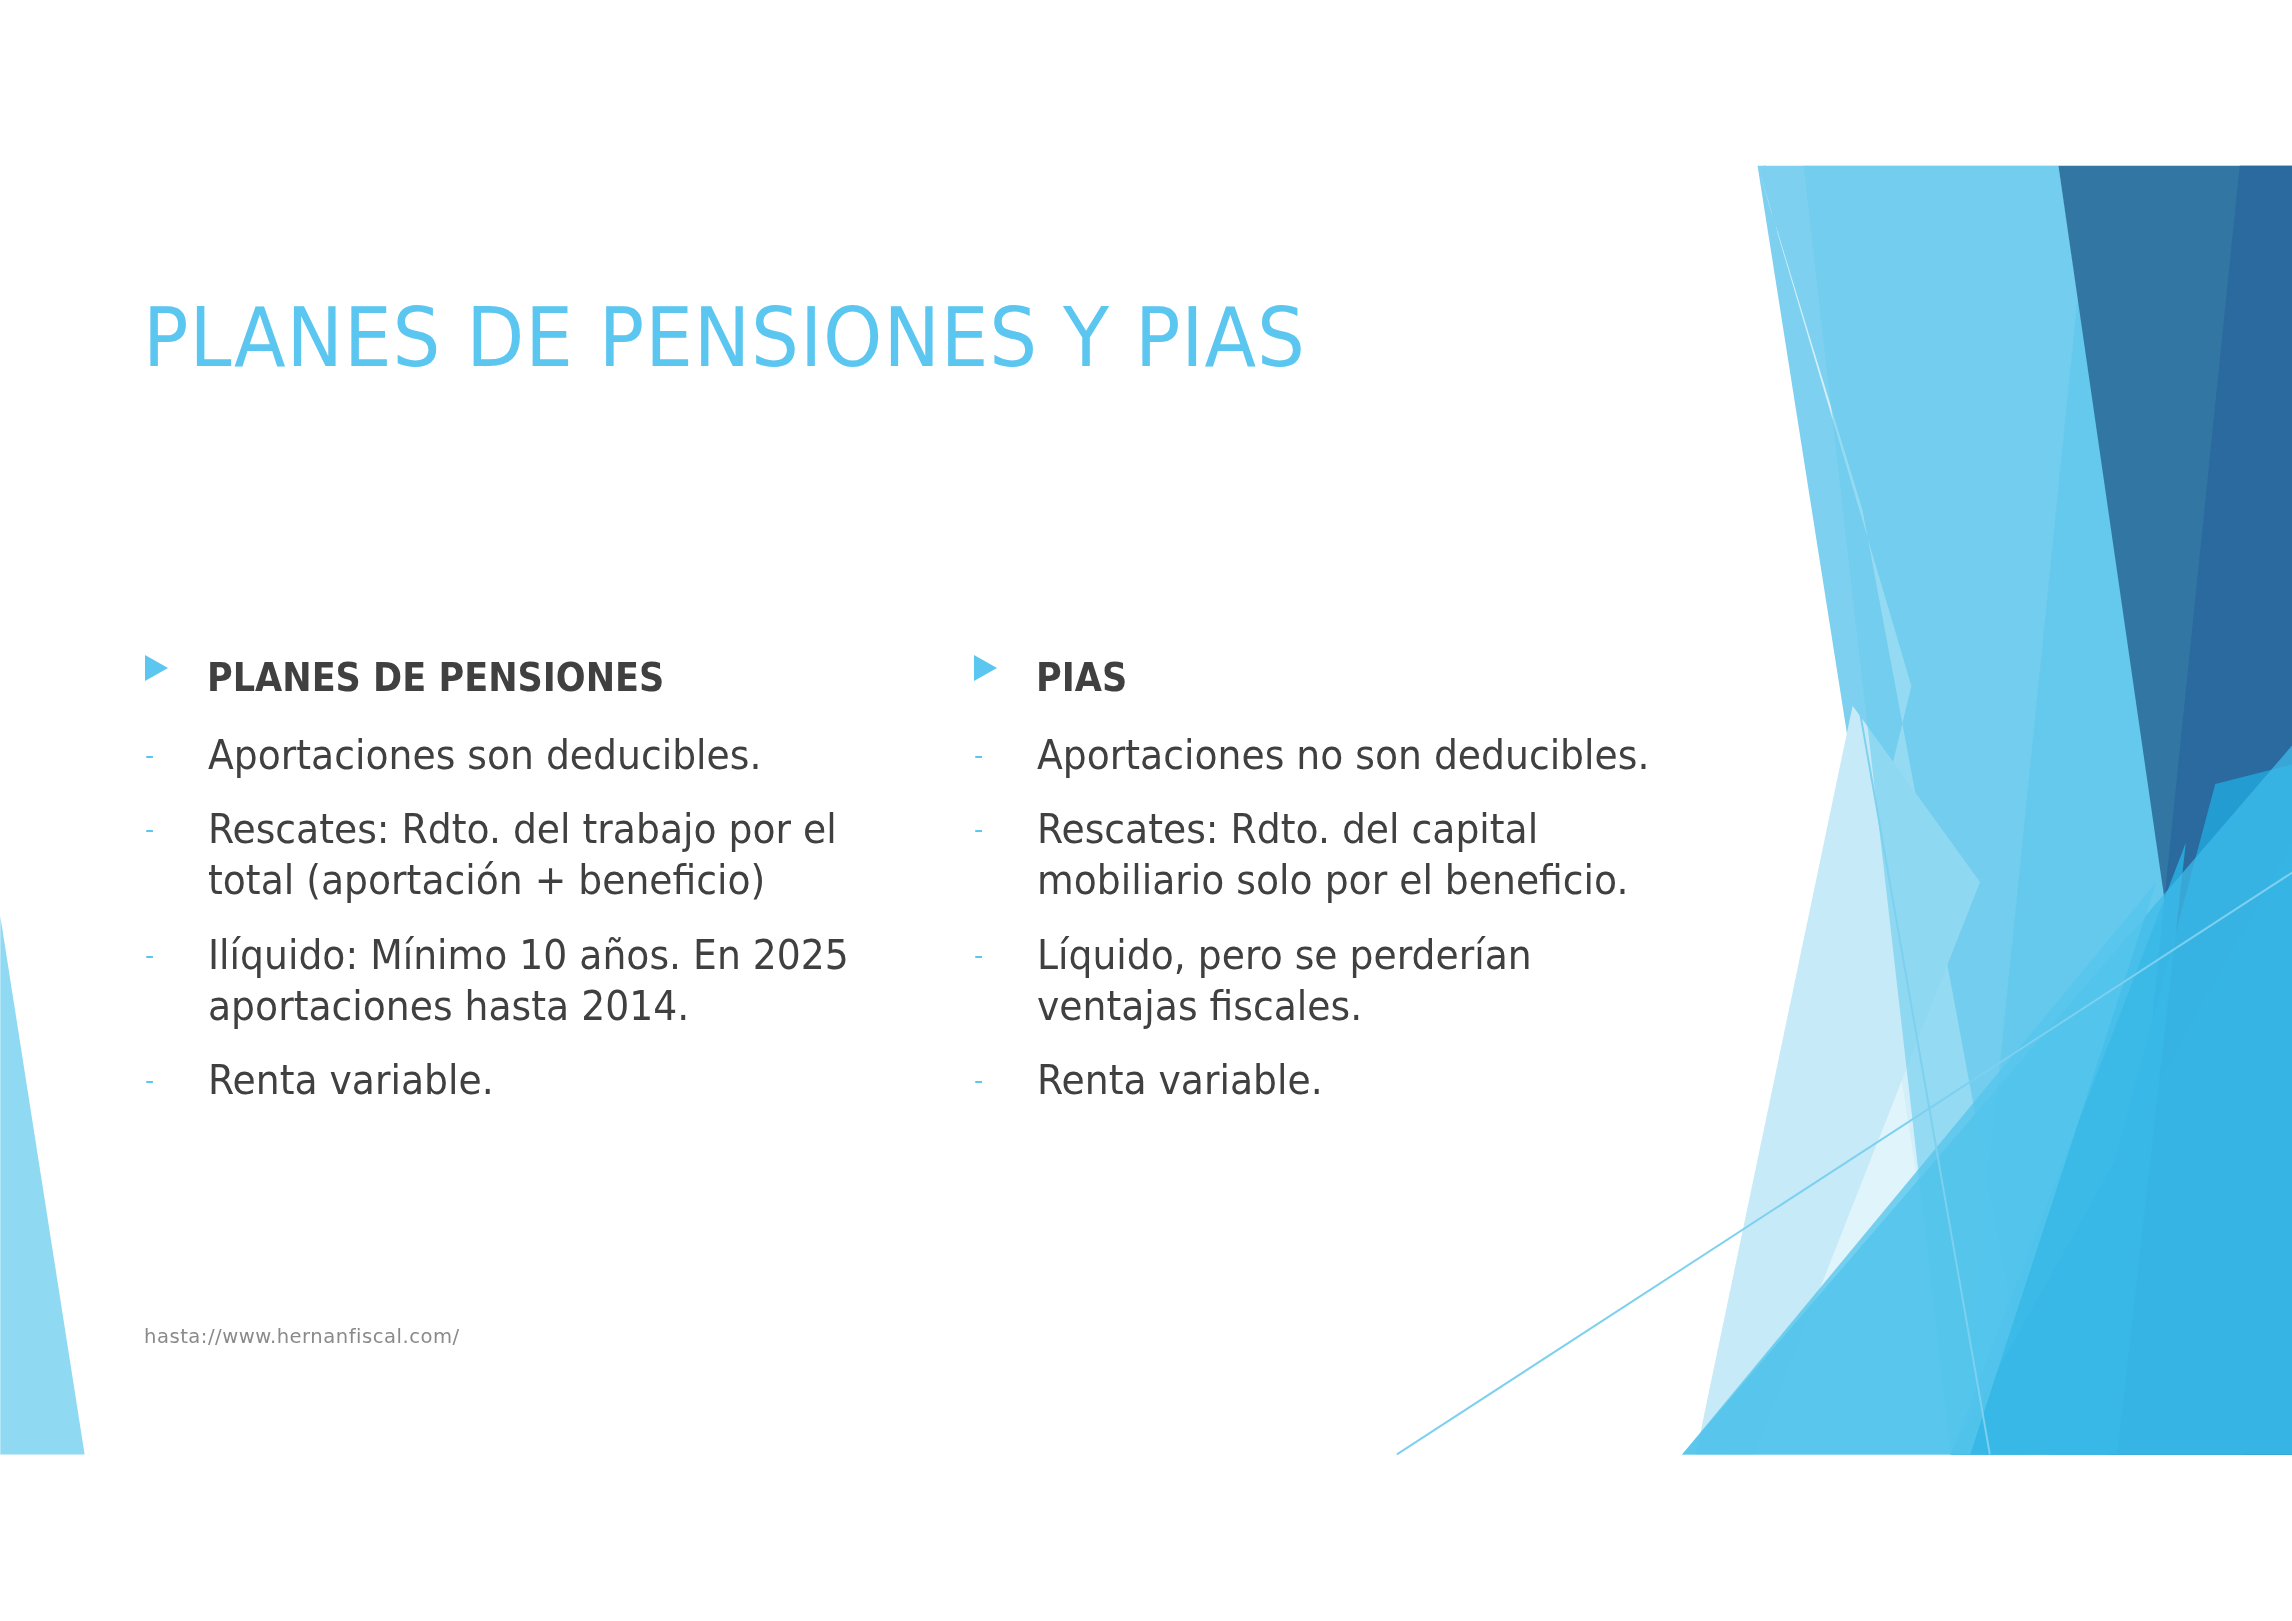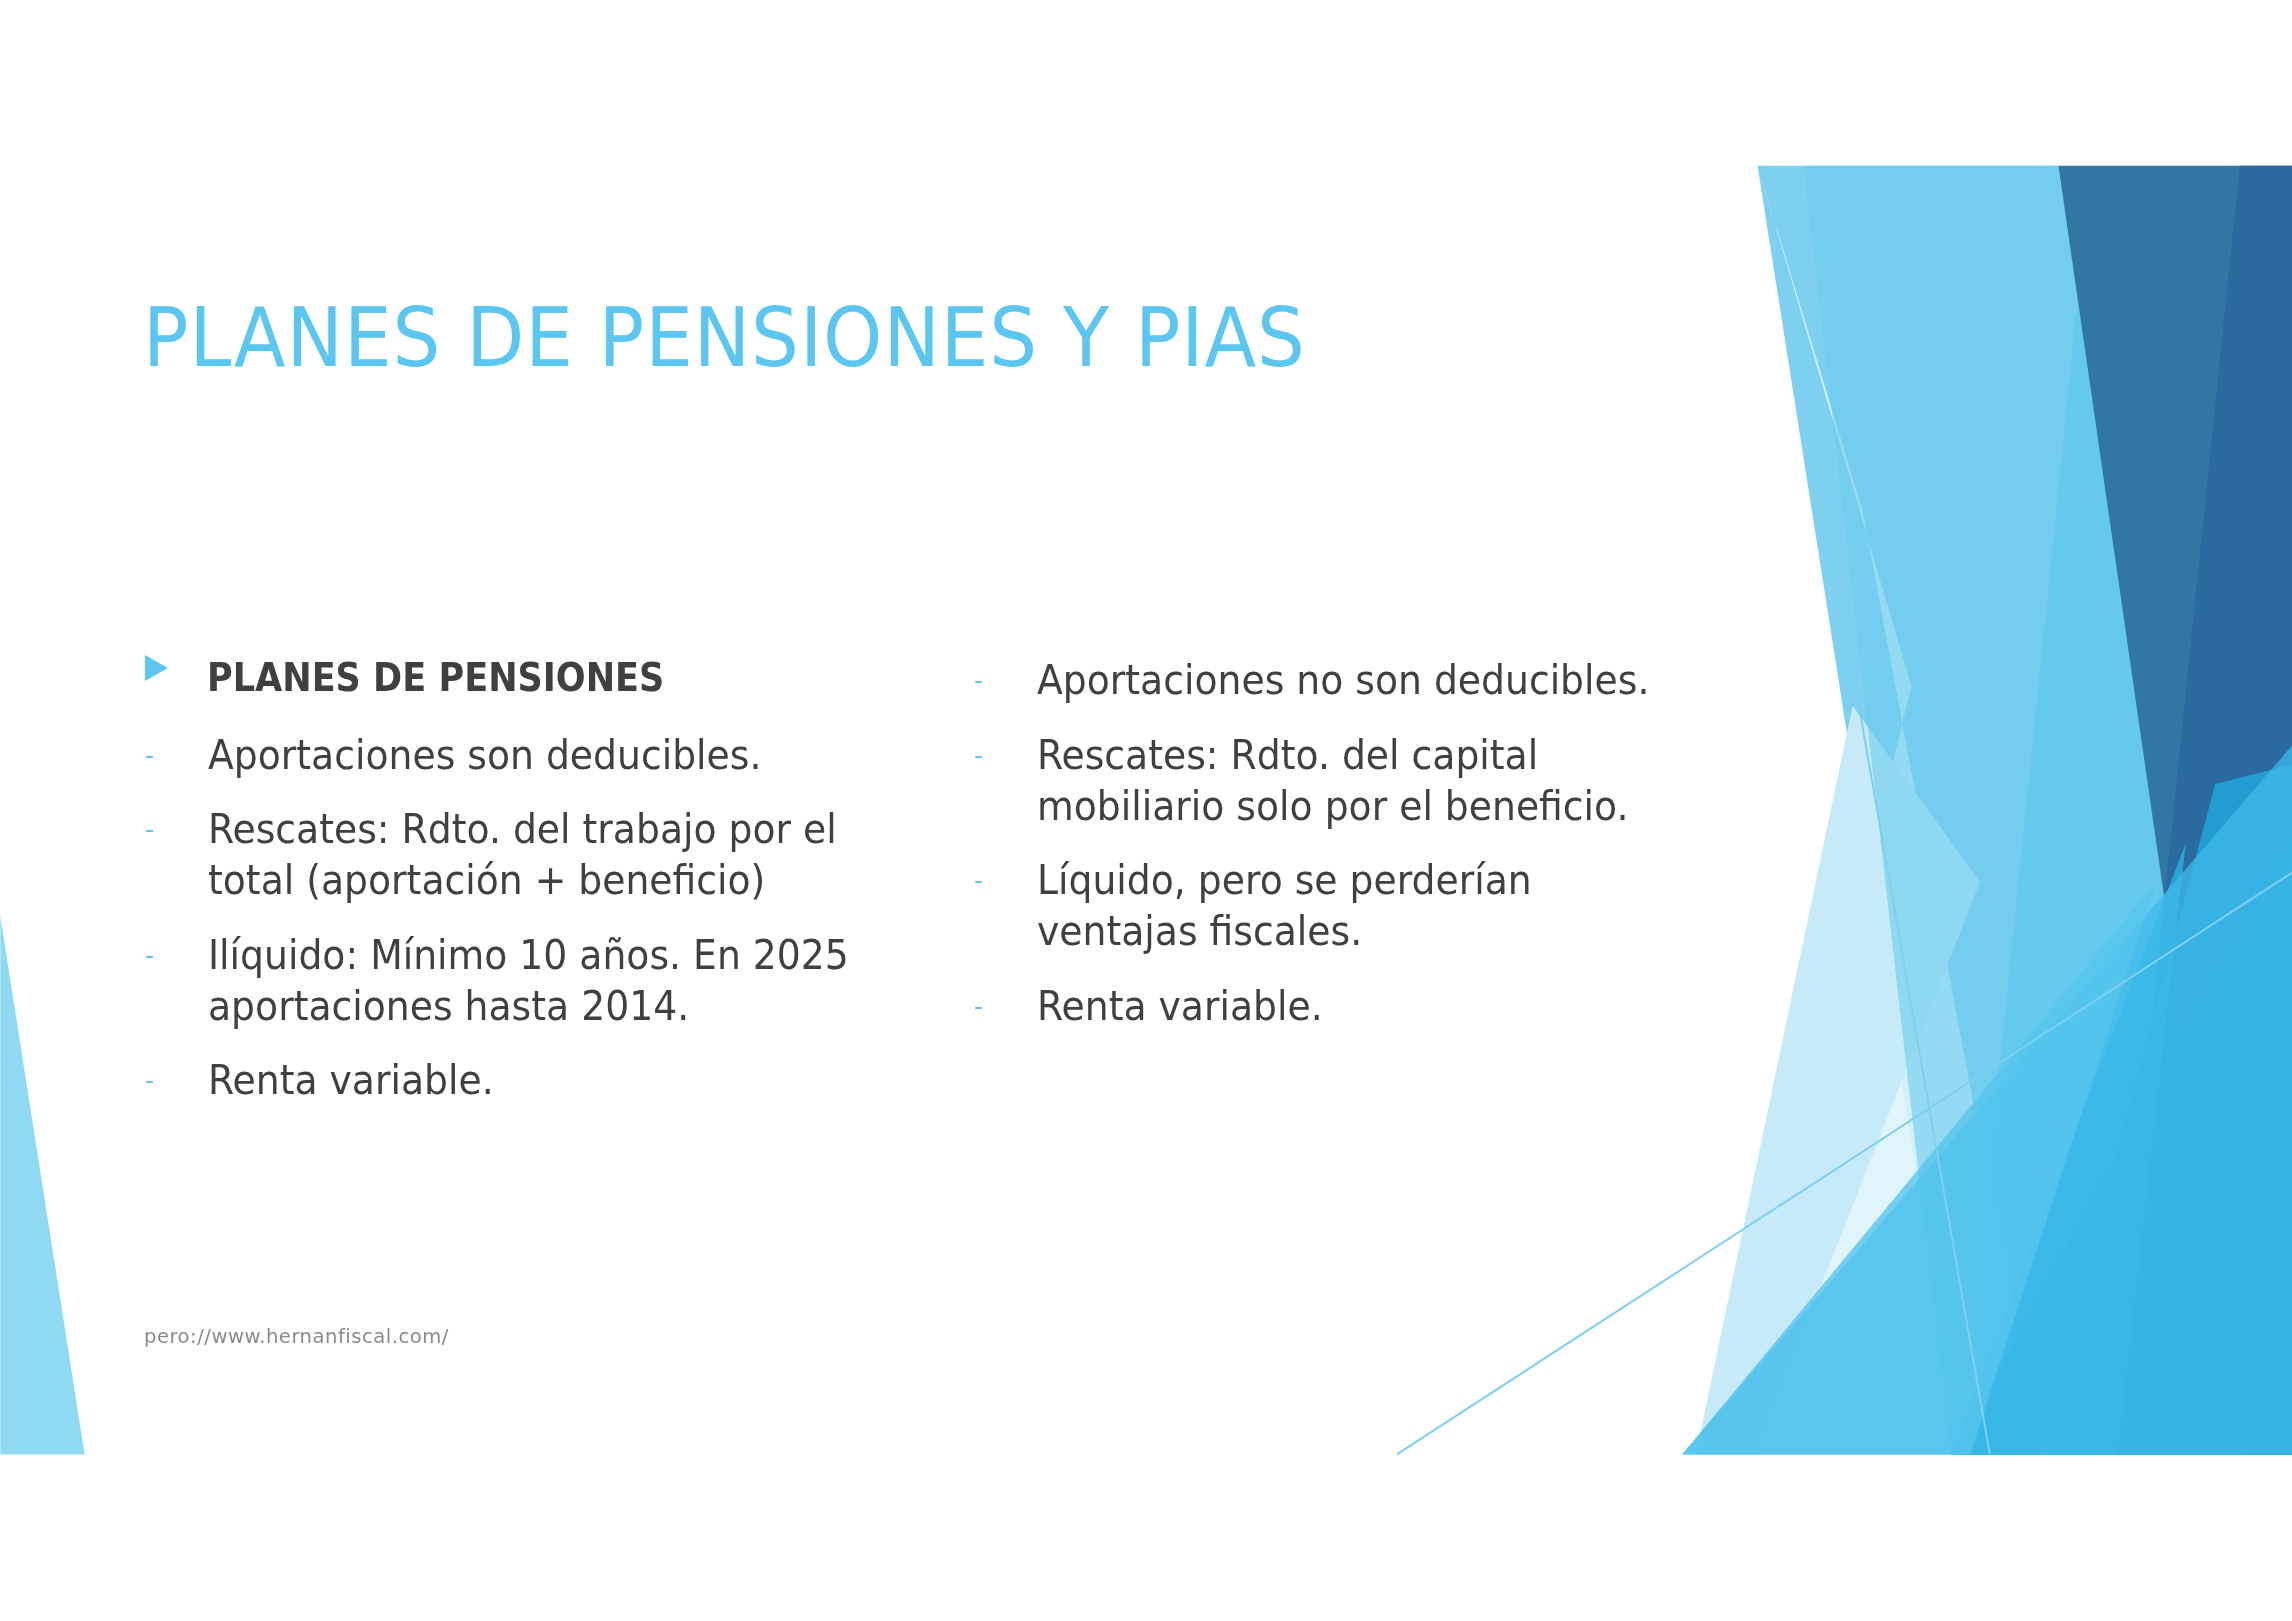--- a/index.html
+++ b/index.html
@@ -74,32 +74,36 @@
     <span class="dash">-</span>
     <span class="item-text">Ilíquido: Mínimo 10 años. En 2025 aportaciones hasta 2014.</span>
   </div>
   <div class="item">
     <span class="dash">-</span>
     <span class="item-text">Renta variable.</span>
   </div>
 </div>
 
 <div class="col right">
+  <div class="heading-row">
+    <span class="tri"></span>
+    <span class="heading">PIAS</span>
+  </div>
   <div class="item">
     <span class="dash">-</span>
     <span class="item-text">Aportaciones no son deducibles.</span>
   </div>
   <div class="item">
     <span class="dash">-</span>
     <span class="item-text">Rescates: Rdto. del capital mobiliario solo por el beneficio.</span>
   </div>
   <div class="item">
     <span class="dash">-</span>
     <span class="item-text">Líquido, pero se perderían ventajas fiscales.</span>
   </div>
   <div class="item">
     <span class="dash">-</span>
     <span class="item-text">Renta variable.</span>
   </div>
 </div>
 
-<div class="footer">pero://www.hernanfiscal.com/</div>
+<div class="footer">hasta://www.hernanfiscal.com/</div>
 
 
 </body></html>

